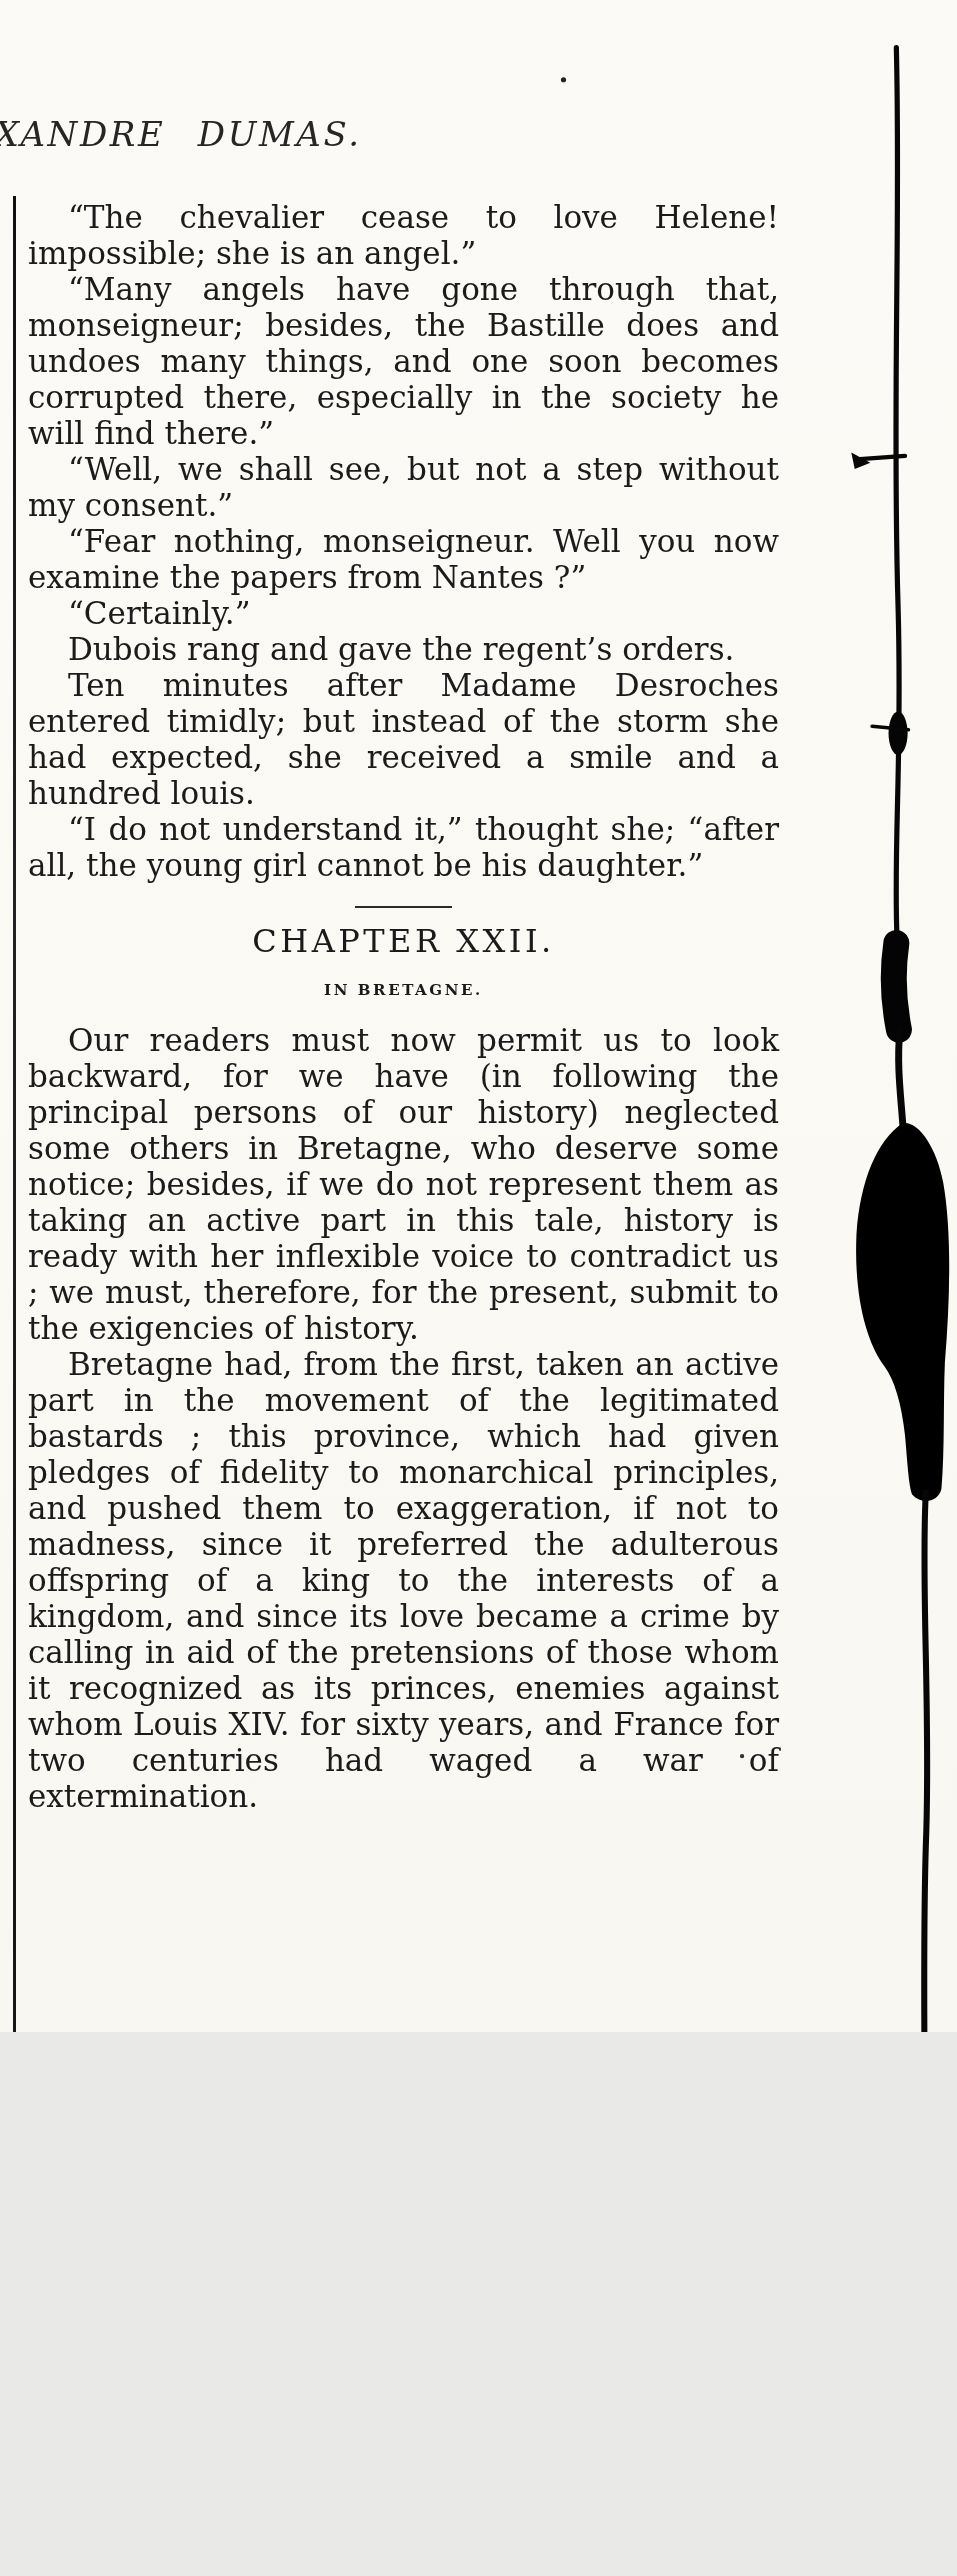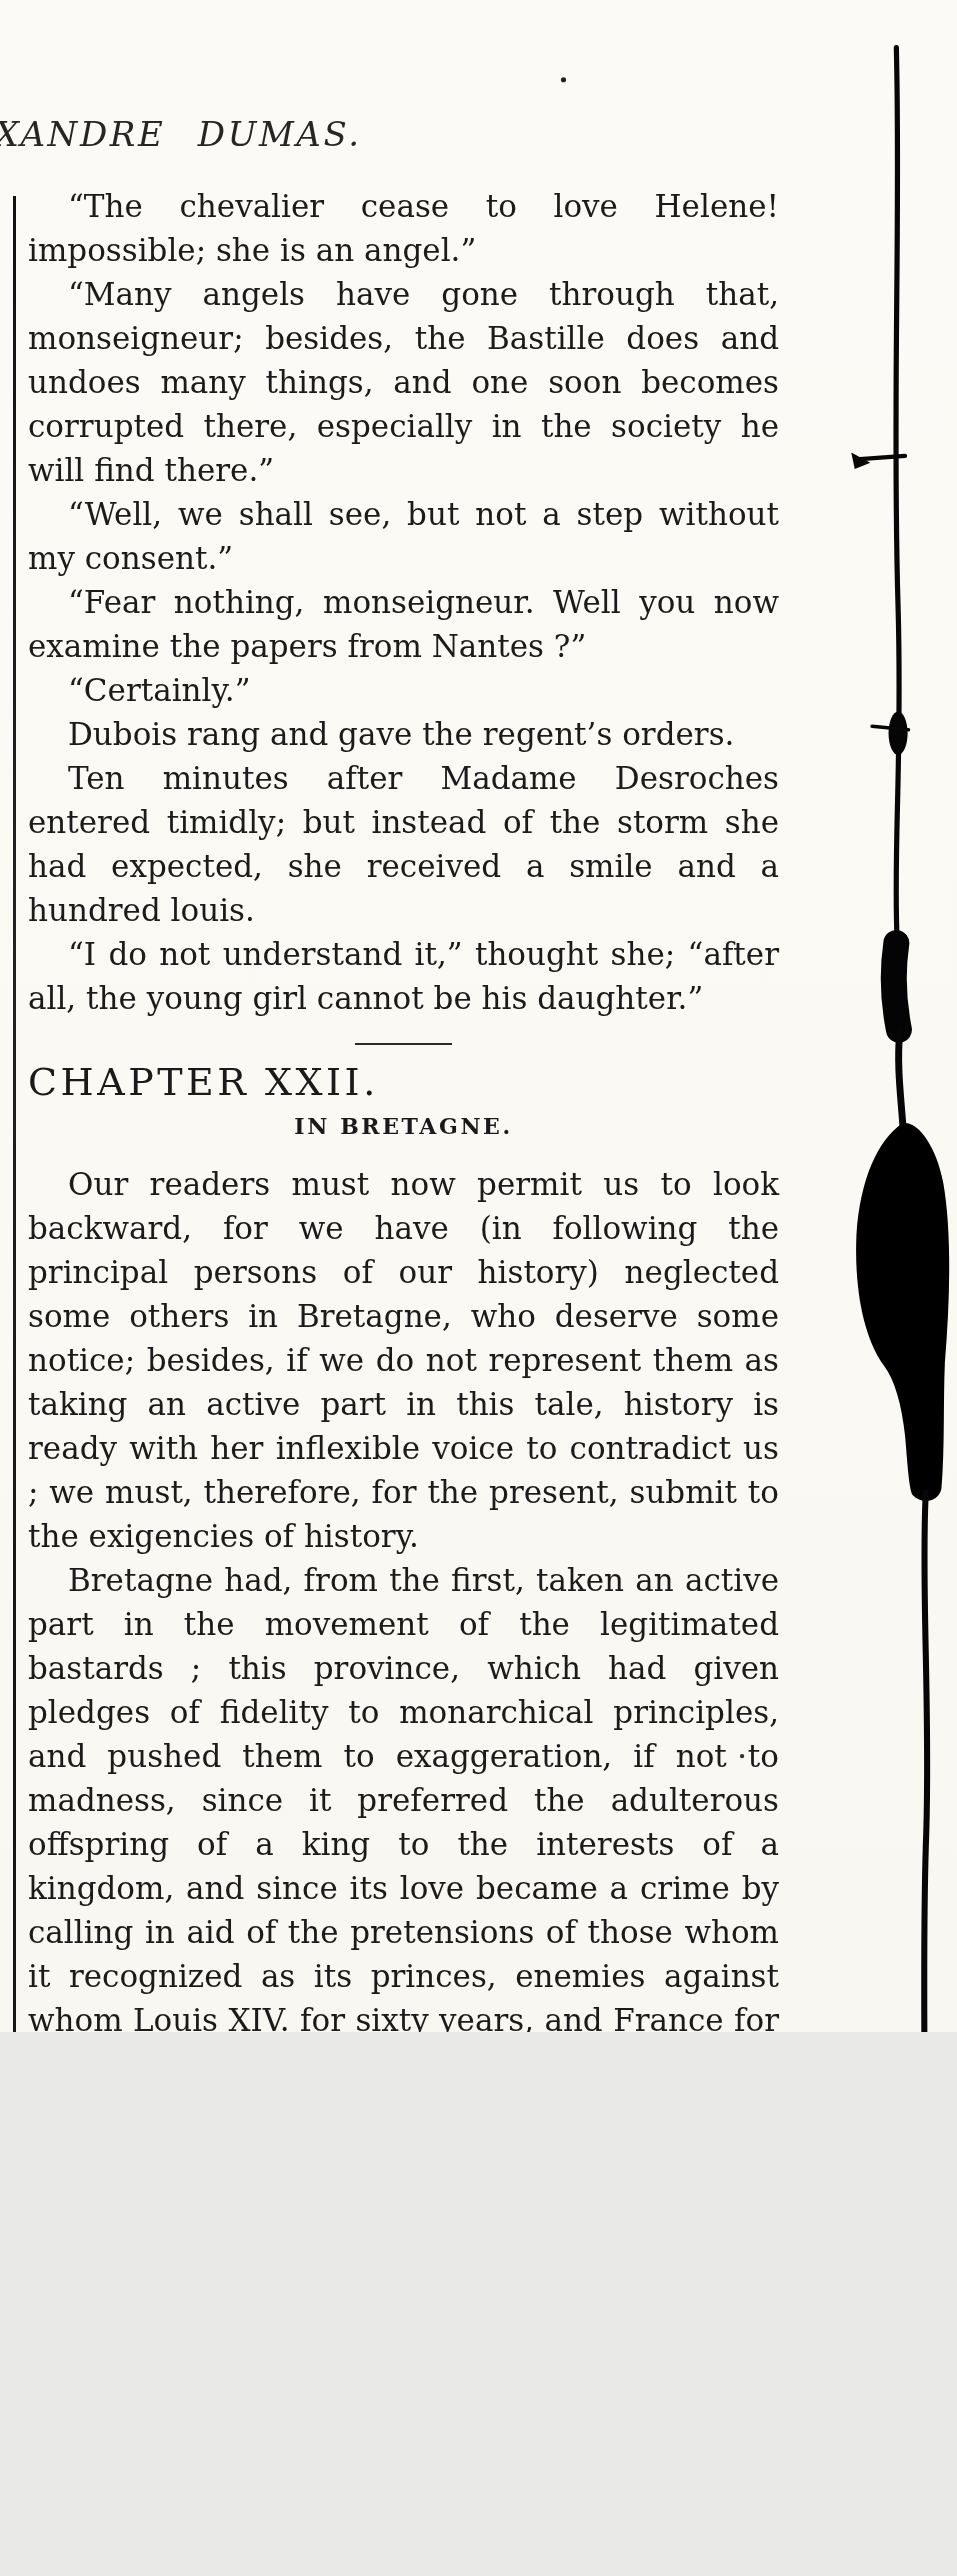--- a/index.html
+++ b/index.html
@@ -28,46 +28,46 @@
     position: absolute;
     left: 13px;
     top: 196px;
     width: 2.6px;
     height: 2380px;
     background: linear-gradient(180deg, #111 0%, #222 30%, #141414 65%, #1d1d1d 100%);
   }
   .text-col {
     position: absolute;
     left: 28px;
-    top: 184px;
+    top: 199px;
     width: 751px;
     font-size: 31px;
-    line-height: 44px;
+    line-height: 36px;
     text-align: justify;
     color: #1b1b1b;
   }
   .para { margin: 0; text-indent: 40px; }
   .separator {
     width: 97px;
     height: 0;
     border-top: 2.6px solid #2a2a2a;
     margin: 22.5px auto 15.6px auto;
   }
   .chapter-title {
-    text-align: left;
+    text-align: center;
     text-indent: 0;
-    font-size: 38px;
+    font-size: 32px;
     letter-spacing: 3.5px;
-    margin: 0 0 0 0;
+    margin: 0 0 13px 0;
     color: #1a1a1a;
   }
   .chapter-subtitle {
     text-align: center;
     text-indent: 0;
-    font-size: 22px;
+    font-size: 15px;
     font-weight: bold;
     letter-spacing: 2.6px;
     margin: 0 0 14px 0;
     color: #1a1a1a;
   }
   .ink-overlay {
     position: absolute;
     left: 0; top: 0;
     width: 958px; height: 2576px;
     pointer-events: none;

